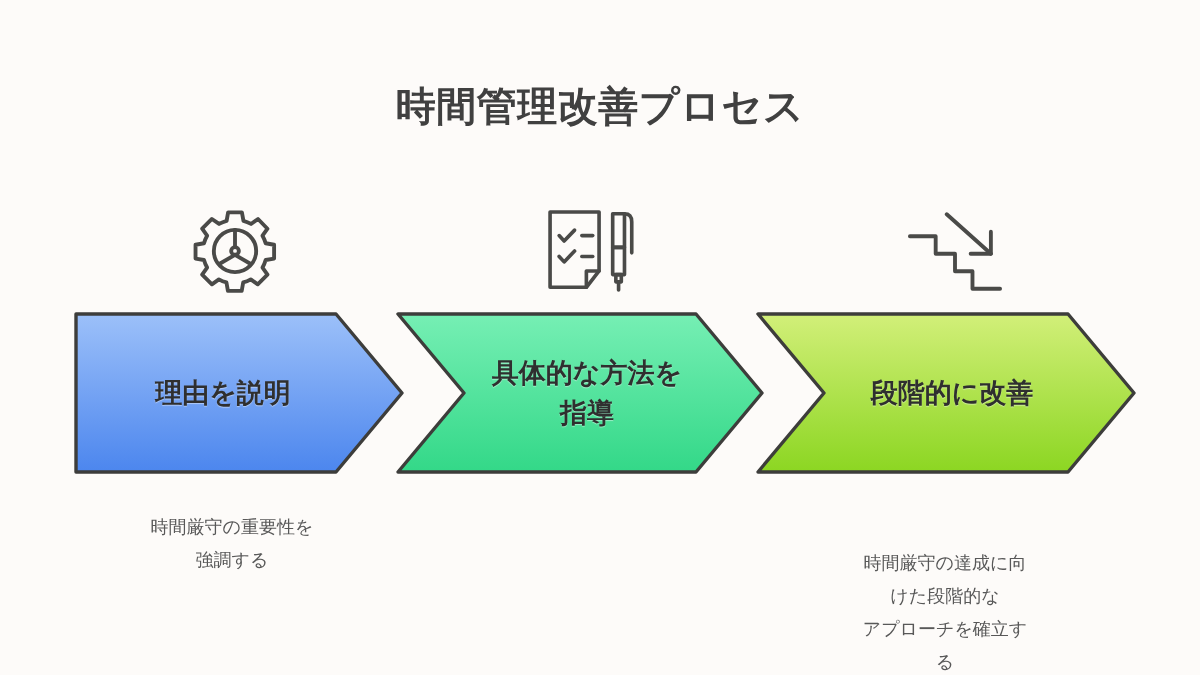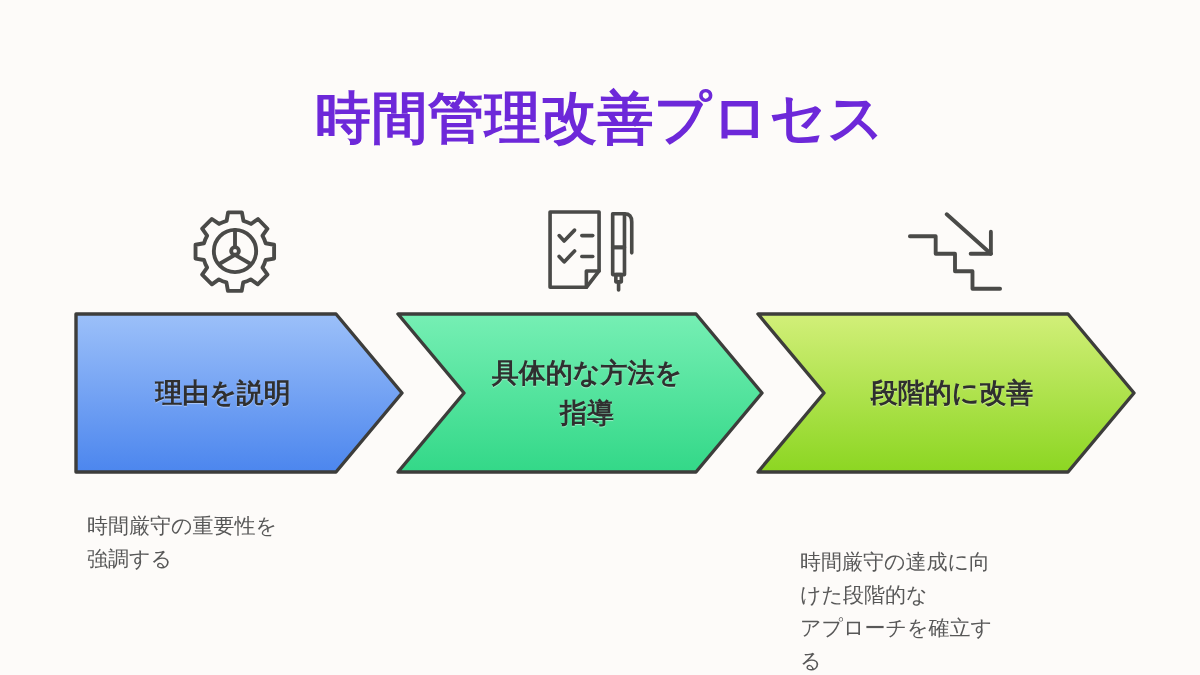--- a/index.html
+++ b/index.html
@@ -17,27 +17,27 @@
 
   .canvas {
     position: relative;
     width: 1200px;
     height: 675px;
   }
 
   
   .title {
     position: absolute;
-    top: 92px;
+    top: 80px;
     left: 0;
     width: 1200px;
     text-align: center;
-    font-size: 56px;
+    font-size: 40px;
     font-weight: bold;
-    color: #6d28d9;
+    color: #404040;
     letter-spacing: 0.5px;
     line-height: 52px;
   }
 
   
   .icon-row {
     position: absolute;
     top: 196px;
     left: 0;
     width: 1200px;
@@ -104,22 +104,22 @@
   .cap-row {
     position: absolute;
     top: 510px;
     left: 0;
     width: 1200px;
     height: 150px;
   }
   .caption {
     position: absolute;
     top: 0;
-    text-align: left;
-    font-size: 21px;
+    text-align: center;
+    font-size: 18px;
     color: #585858;
     line-height: 33px;
   }
   .cap-0 { left: 87px;  width: 290px; }
   .cap-1 { left: 443px; width: 290px; }
   .cap-2 { left: 800px; width: 290px; }
 </style>
 </head>
 <body>
 

